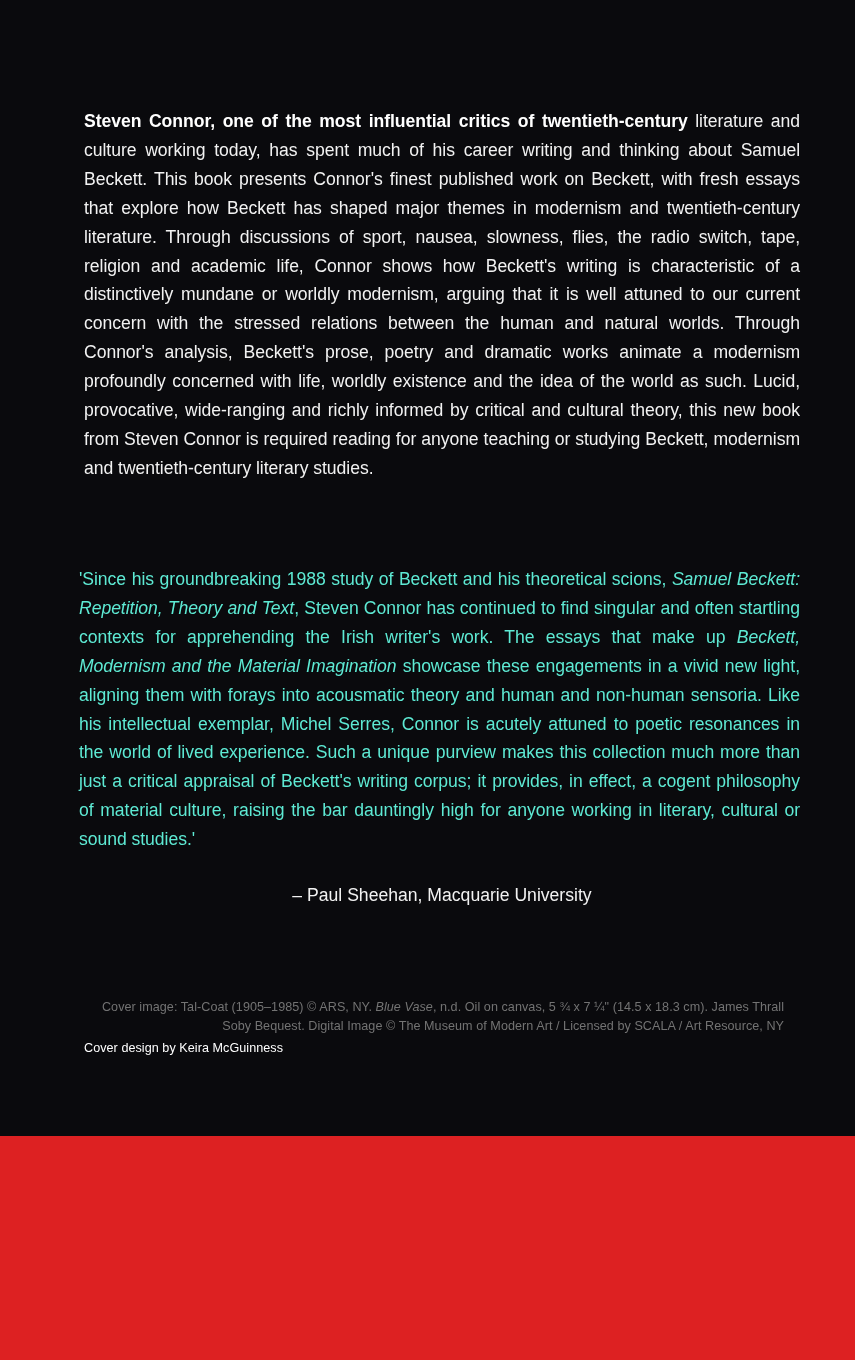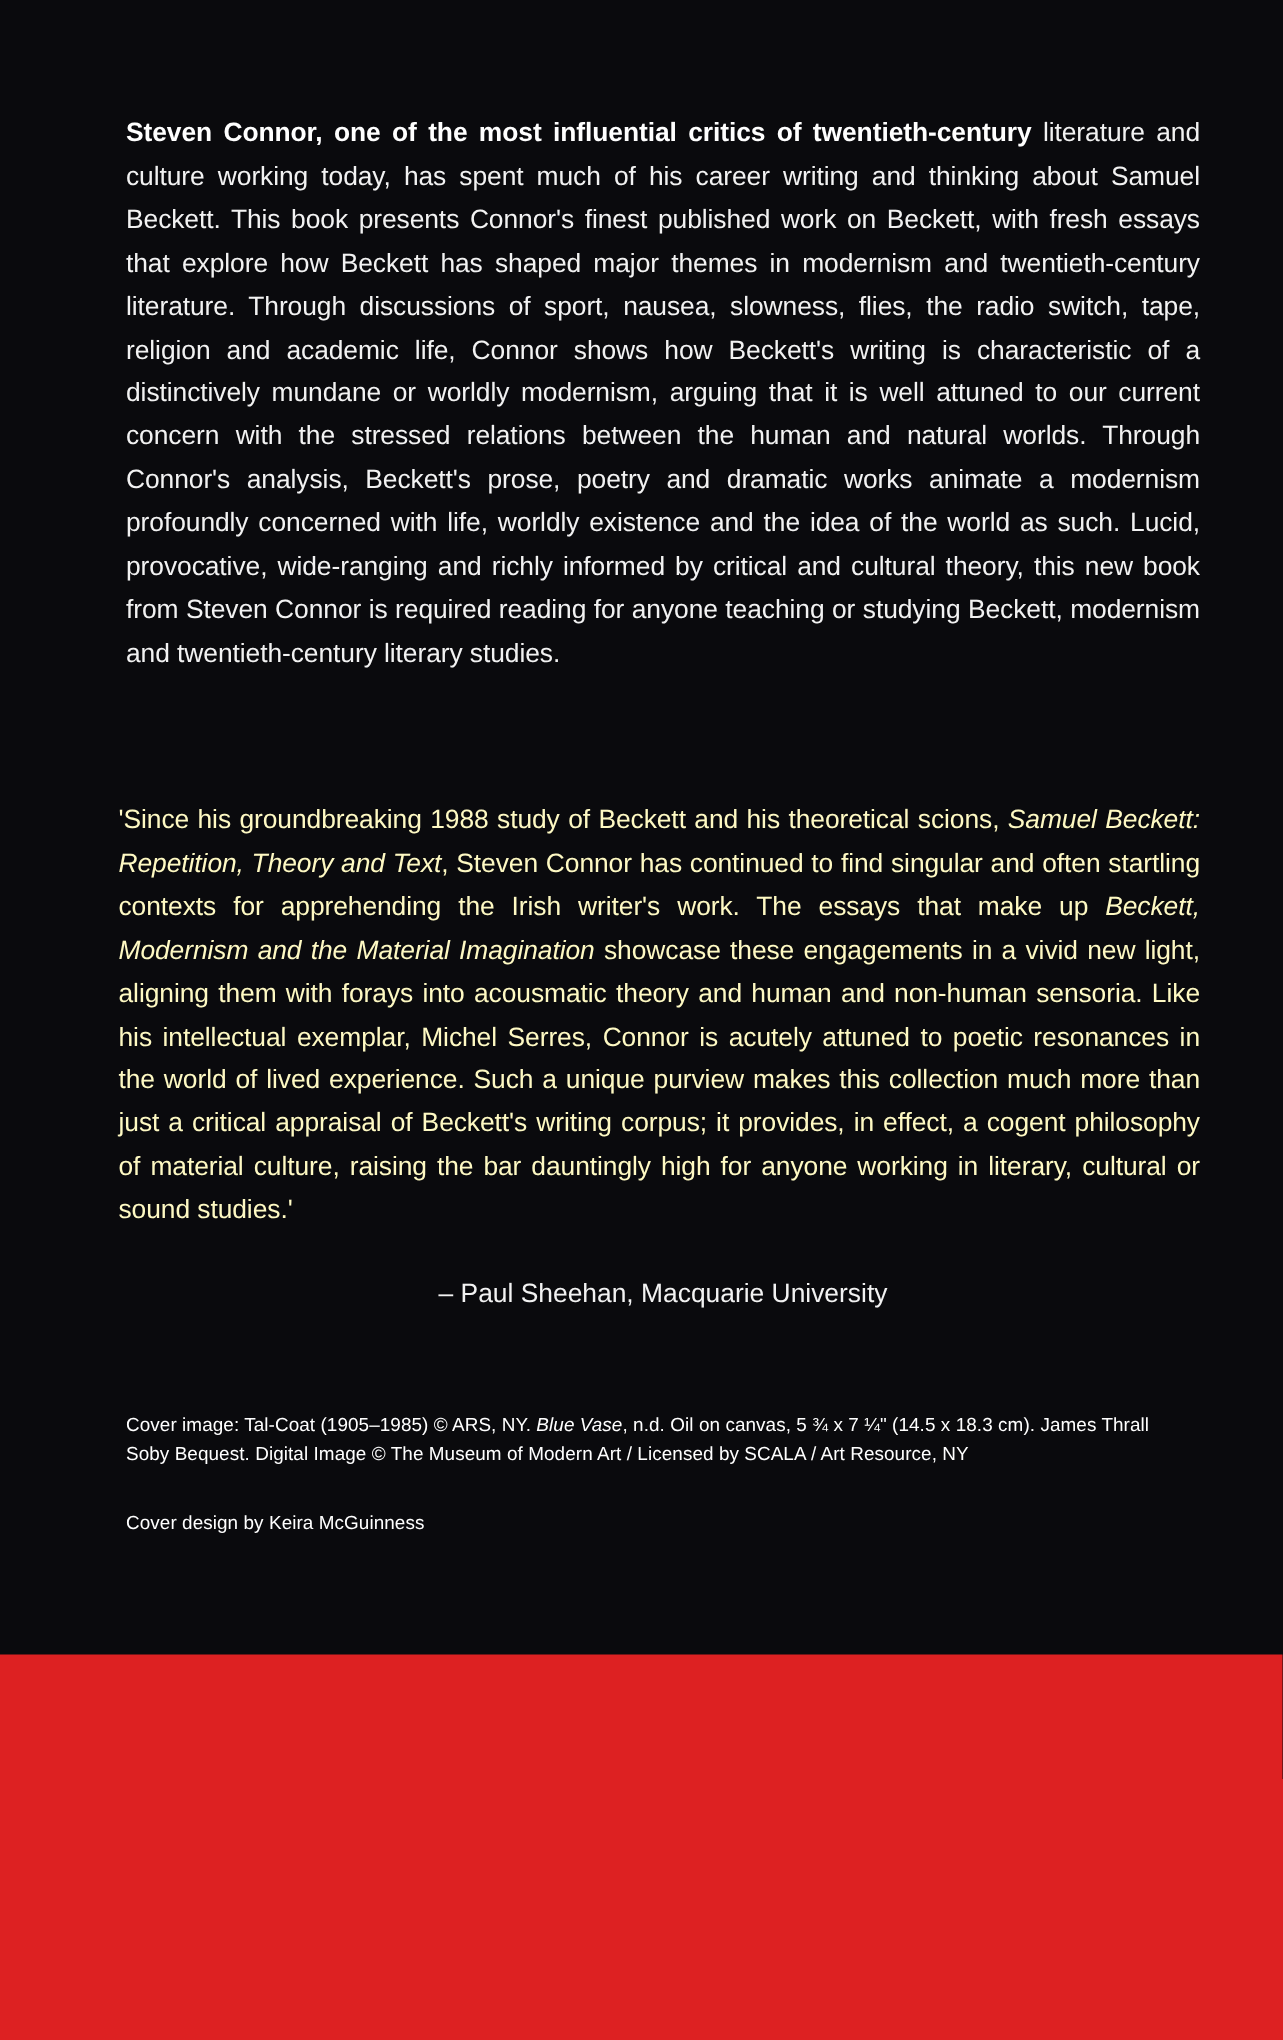--- a/index.html
+++ b/index.html
@@ -12,20 +12,21 @@
     background: #0a0a0d;
     font-family: "Liberation Sans", sans-serif;
     overflow: hidden;
     position: relative;
   }
 
   .cover {
     position: absolute;
     inset: 0;
     background: #0a0a0d;
+    margin-top: 33px;
   }
 
   
   .blurb {
     position: absolute;
     left: 84px;
     top: 74px;
     width: 716px;
     color: #f2f2f2;
     font-size: 17.6px;
@@ -38,21 +39,21 @@
     font-weight: bold;
     color: #ffffff;
   }
 
   
   .quote {
     position: absolute;
     left: 79px;
     top: 532px;
     width: 721px;
-    color: #fef9c3;
+    color: #5eead4;
     font-size: 17.6px;
     line-height: 28.9px;
     text-align: justify;
     text-justify: inter-word;
     letter-spacing: -0.05px;
   }
   .quote i { font-style: italic; }
 
   .attribution {
     position: absolute;
@@ -62,26 +63,27 @@
     color: #f2f2f2;
     font-size: 17.6px;
     line-height: 28.9px;
     text-align: center;
   }
 
   
   .credits {
     position: absolute;
     left: 84px;
-    top: 941px;
+    top: 965px;
     width: 700px;
-    color: #ffffff;
+    color: #737373;
     font-size: 12.6px;
     line-height: 18.6px;
     letter-spacing: 0.05px;
+    text-align: right;
   }
   .credits i { font-style: italic; }
 
   .design-credit {
     position: absolute;
     left: 84px;
     top: 1006px;
     color: #ffffff;
     font-size: 12.6px;
     line-height: 18.6px;

